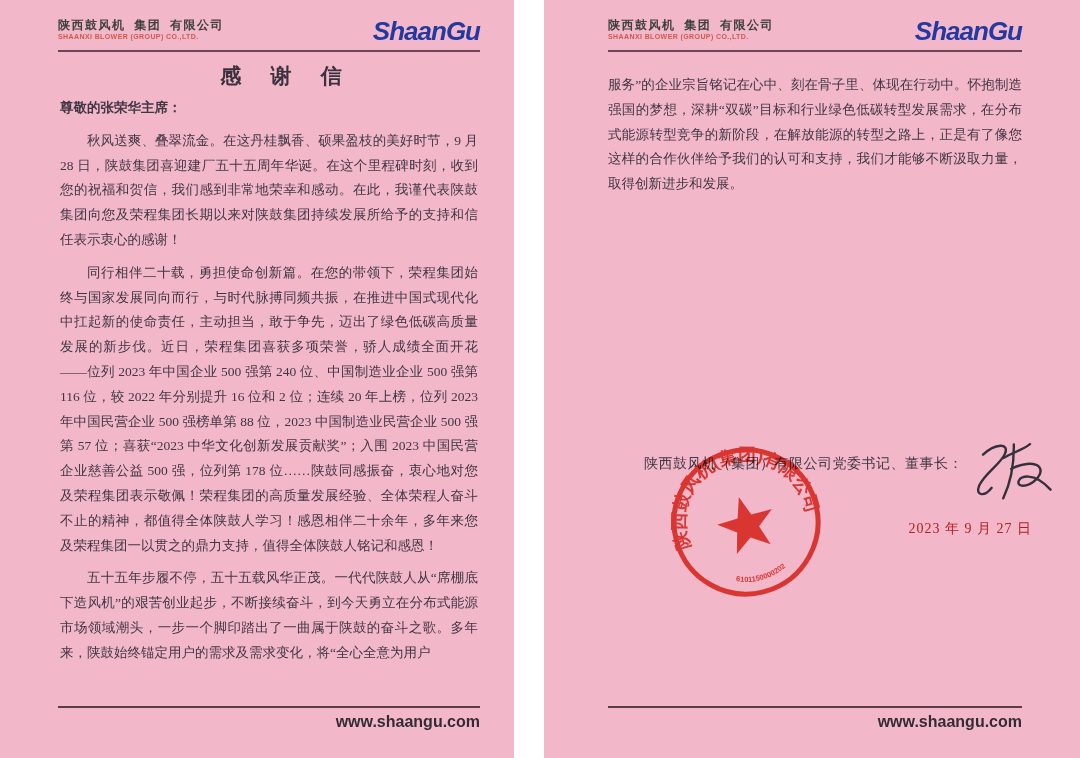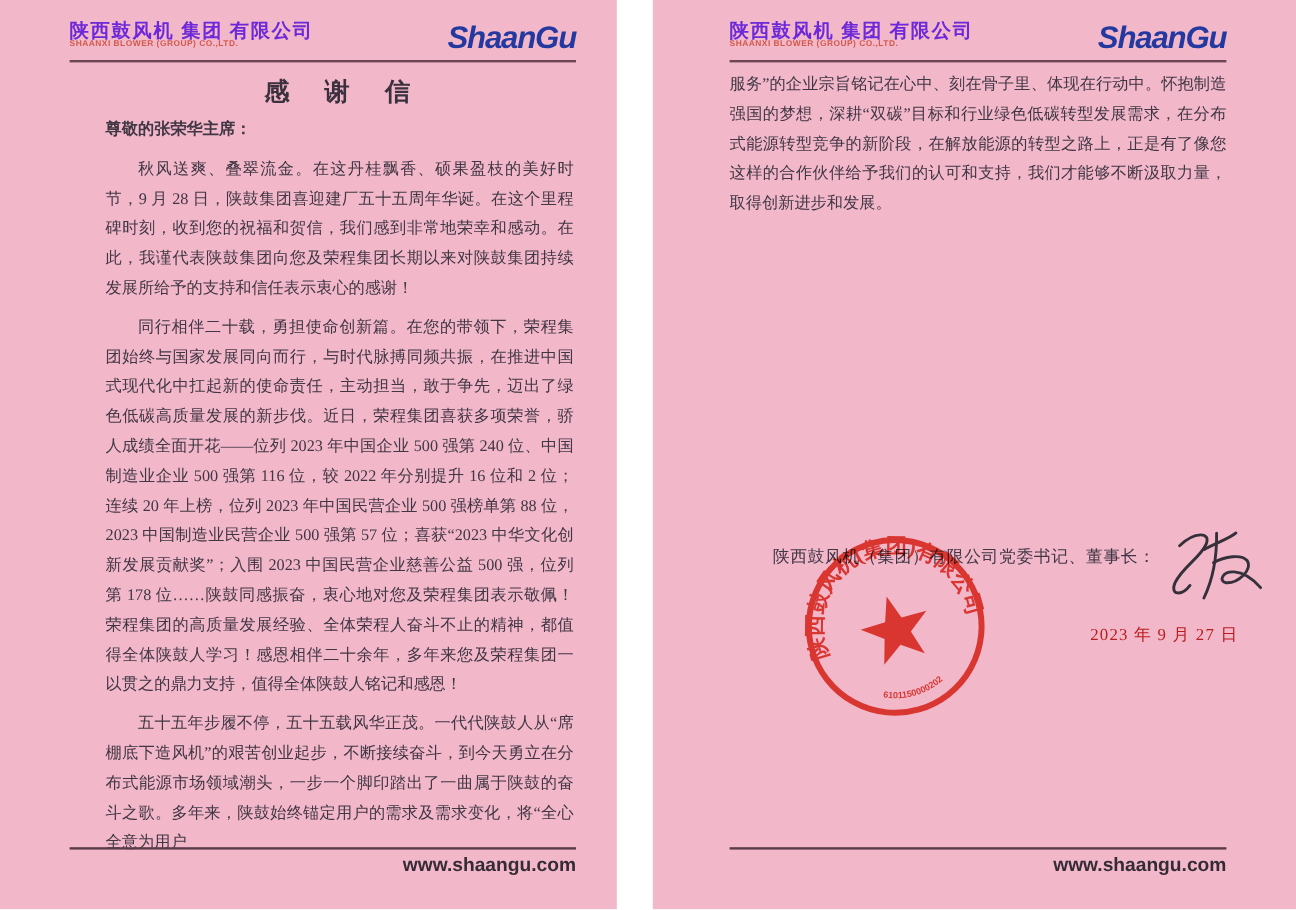--- a/index.html
+++ b/index.html
@@ -6,43 +6,43 @@
   .canvas{position:relative;width:1080px;height:758px;background:#ffffff;overflow:hidden;
           font-family:"Liberation Serif","DejaVu Serif",serif;}
   .page{position:absolute;top:0;height:758px;background:#f2b8ca;}
   .page1{left:0;width:514px;}
   .page2{left:544px;width:536px;}
 
   
   .hdr{position:absolute;top:20px;}
   .page1 .hdr{left:58px;right:34px;}
   .page2 .hdr{left:64px;right:58px;}
-  .logo-cn{font-family:Liberation Serif, serif;font-weight:bold;
-           font-size:16px;color:#6d28d9;letter-spacing:1.5px;line-height:13px;}
+  .logo-cn{font-family:Liberation Mono, monospace;font-weight:bold;
+           font-size:12px;color:#404040;letter-spacing:1.5px;line-height:13px;}
   .logo-en{font-family:"Liberation Sans","DejaVu Sans",sans-serif;font-weight:bold;
            font-size:7px;color:#d2594a;letter-spacing:.4px;line-height:8px;}
   .brand{position:absolute;right:0;top:-4px;font-family:"Liberation Sans","DejaVu Sans",sans-serif;
          font-weight:bold;font-style:italic;font-size:26px;color:#2439a0;letter-spacing:-1px;}
   .hdr-rule{position:absolute;top:50px;height:2px;background:#6e4556;}
   .page1 .hdr-rule{left:58px;right:34px;}
   .page2 .hdr-rule{left:64px;right:58px;}
 
   
   .ftr-rule{position:absolute;top:706px;height:2px;background:#5c3b49;}
   .page1 .ftr-rule{left:58px;right:34px;}
   .page2 .ftr-rule{left:64px;right:58px;}
   .ftr-url{position:absolute;top:713px;font-family:"Liberation Sans","DejaVu Sans",sans-serif;
            font-weight:bold;font-size:16px;color:#352b34;}
   .page1 .ftr-url{right:34px;}
   .page2 .ftr-url{right:58px;}
 
   
   .title{position:absolute;top:62px;left:0;right:0;text-align:center;font-weight:bold;
          font-size:21px;letter-spacing:12px;color:#3b313e;text-indent:12px;margin-left:48px;}
-  .body1{position:absolute;top:96px;left:60px;right:36px;margin-left:28px;}
+  .body1{position:absolute;top:96px;left:60px;right:36px;}
   .body2{position:absolute;top:58px;left:64px;right:58px;}
   .bodytext{font-size:13.5px;line-height:24.8px;text-align:justify;color:#413643;}
   .salutation{font-weight:bold;}
   .para{margin:8px 0 0 0;text-indent:27px;}
   .para.noindent{text-indent:0;}
   .lead{font-weight:normal;}
 
   
   .signer{position:absolute;top:455px;left:100px;font-size:14px;color:#413643;letter-spacing:.5px;}
   .sig-date{position:absolute;top:520px;right:48px;font-size:14px;color:#b91c1c;letter-spacing:1px;}
@@ -78,21 +78,21 @@
 
   <div class="page page2">
     <div class="hdr">
       <div class="logo-cn">陕西鼓风机 集团 有限公司</div>
       <div class="logo-en">SHAANXI BLOWER (GROUP) CO.,LTD.</div>
       <div class="brand">ShaanGu</div>
     </div>
     <div class="hdr-rule"></div>
 
     <div class="body2 bodytext">
-      <p class="para noindent" style="margin-top:0"><span>服务”的企业宗旨铭记在心中、刻在骨子里、体现在行动中。怀抱制造强国的梦想，深耕“双碳”目标和行业绿色低碳转型发展需求，在分布式能源转型竞争的新阶段，在解放能源的转型之路上，正是有了像您这样的合作伙伴给予我们的认可和支持，我们才能够不断汲取力量，取得创新进步和发展。</span></p>
+      <p class="para noindent" style="margin-top:15px"><span>服务”的企业宗旨铭记在心中、刻在骨子里、体现在行动中。怀抱制造强国的梦想，深耕“双碳”目标和行业绿色低碳转型发展需求，在分布式能源转型竞争的新阶段，在解放能源的转型之路上，正是有了像您这样的合作伙伴给予我们的认可和支持，我们才能够不断汲取力量，取得创新进步和发展。</span></p>
     </div>
 
     <div class="signer">陕西鼓风机（集团）有限公司党委书记、董事长：</div>
 
     <svg class="sig-scribble" viewBox="0 0 96 78">
       <g fill="none" stroke="#35303a" stroke-width="2.4" stroke-linecap="round" transform="rotate(-8 48 39)">
         <path d="M30,16 C44,6 58,8 52,18 C46,28 30,34 22,46 C16,56 26,58 34,50"></path>
         <path d="M50,22 C60,18 72,16 78,12 M62,10 C60,26 56,44 44,62"></path>
         <path d="M56,34 C66,30 80,30 84,36 C88,44 74,54 64,52 C58,50 62,42 72,44 C82,46 88,54 92,60"></path>
       </g>

